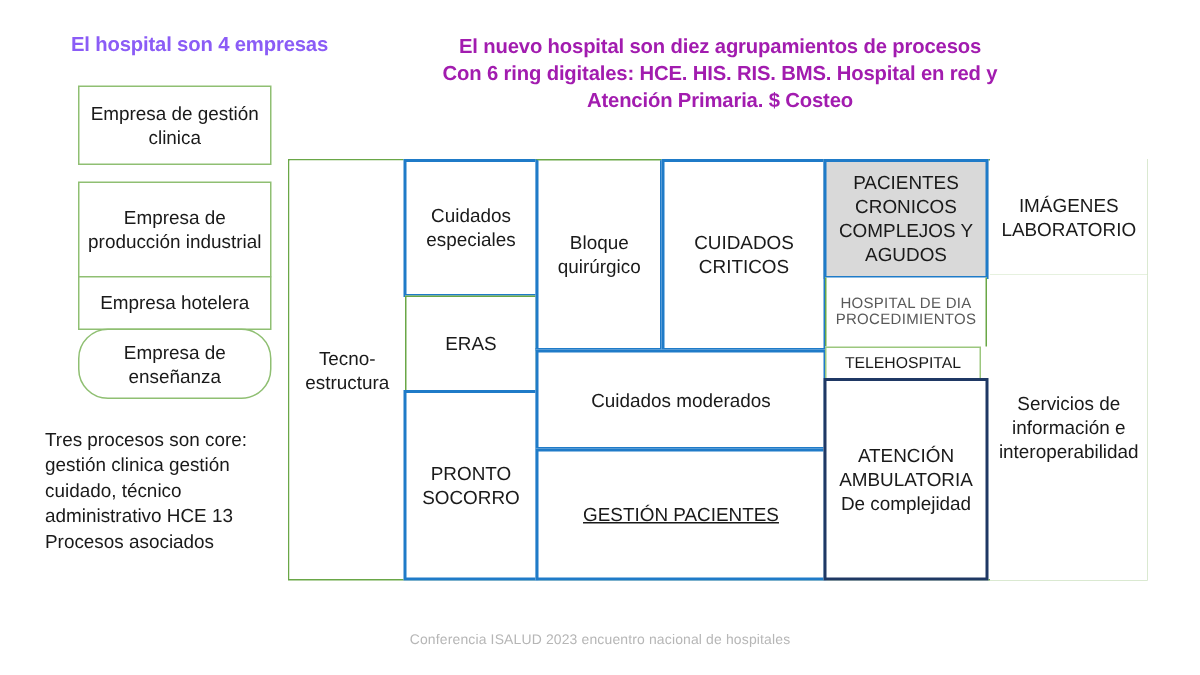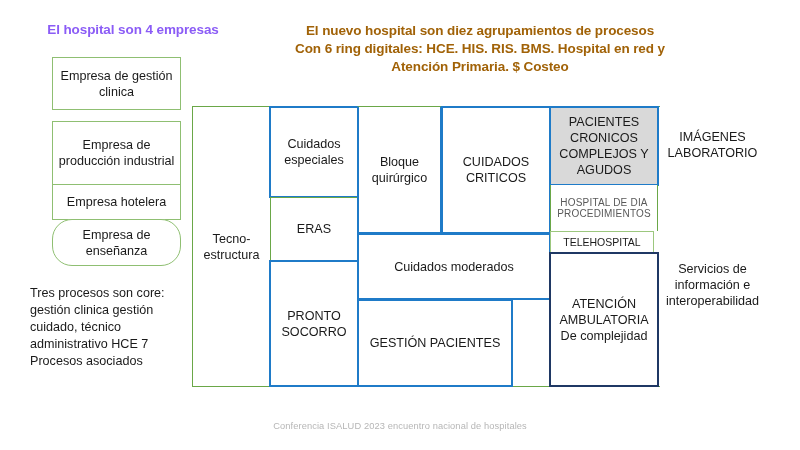--- a/index.html
+++ b/index.html
@@ -18,21 +18,21 @@
   .abs { position: absolute; box-sizing: border-box; }
 
   
   .h-left {
     left: 28px; top: 22px; width: 210px;
     font-size: 13.5px; font-weight: bold; color: #8b5cf6;
     text-align: center; letter-spacing: -0.1px;
   }
   .h-main {
     left: 268px; top: 22px; width: 424px;
-    font-size: 13.5px; font-weight: bold; color: #a16207;
+    font-size: 13.5px; font-weight: bold; color: #a21caf;
     text-align: center; line-height: 18px; letter-spacing: -0.1px;
   }
 
   
   .lbox {
     left: 52px; width: 129px;
     border: 1.4px solid #8FBF72;
     display: flex; align-items: center; justify-content: center;
     text-align: center; font-size: 12.6px; line-height: 16px;
     color: #1a1a1a; background: #fff;
@@ -66,21 +66,21 @@
   
   .c-tecno      { left:193px;  top:107px; width:78px;  height:279px; border-right:1.3px solid #6AA747; }
   .c-cuidesp    { left:269px;  top:106px; width:90px;  height:92px; }
   .c-eras       { left:270px;  top:197px; width:88px;  height:64px; }
   .c-pronto     { left:269px;  top:260px; width:90px;  height:127px; }
   .c-bloque     { left:357px;  top:106px; width:85px;  height:128px;
                   border-top:1.3px solid #6AA747; border-left:2.4px solid #1F7BC8;
                   border-right:2.4px solid #1F7BC8; border-bottom:2.4px solid #1F7BC8; }
   .c-critic     { left:441px;  top:106px; width:110px; height:128px; }
   .c-cuidmod    { left:357px;  top:233px; width:194px; height:67px; }
-  .c-gestpac    { left:357px;  top:299px; width:156px; height:88px; }
+  .c-gestpac    { left:357px;  top:299px; width:194px; height:88px;text-decoration:underline; }
   .c-pacientes  { left:549px;  top:106px; width:110px; height:80px; background:#D9D9D9; }
   .c-hospdia    { left:550px;  top:185px; width:108px; height:46px;
                   border-left:1.3px solid #6AA747; border-right:1.3px solid #6AA747;
                   font-size:10px; line-height:11.5px; color:#595959; letter-spacing:.2px; }
   .c-tele       { left:550px;  top:231px; width:104px; height:22px;
                   border:1.3px solid #9CC77E; font-size:10.5px; }
   .c-atencion   { left:549px;  top:252px; width:110px; height:135px; }
   .c-imagenes   { left:660px;  top:106px; width:105px; height:78px;
                   border-bottom:1.3px solid #9CC77E; }
   .c-servicios  { left:660px;  top:183px; width:105px; height:204px; }
@@ -111,21 +111,21 @@
 <div class="abs lbox lb2">
   <span>Empresa de producción industrial</span>
 </div>
 <div class="abs lbox lb3">
   <span>Empresa hotelera</span>
 </div>
 <div class="abs lbox lb4">
   <span>Empresa de enseñanza</span>
 </div>
 
-<div class="abs left-note">Tres procesos son core: gestión clinica gestión cuidado, técnico administrativo HCE 7 Procesos asociados</div>
+<div class="abs left-note">Tres procesos son core: gestión clinica gestión cuidado, técnico administrativo HCE 13 Procesos asociados</div>
 
 <div class="abs green-outer"></div>
 
 <div class="abs box c-tecno">
   <span>Tecno-estructura</span>
 </div>
 
 <div class="abs box blue c-cuidesp">
   <span>Cuidados especiales</span>
 </div>

